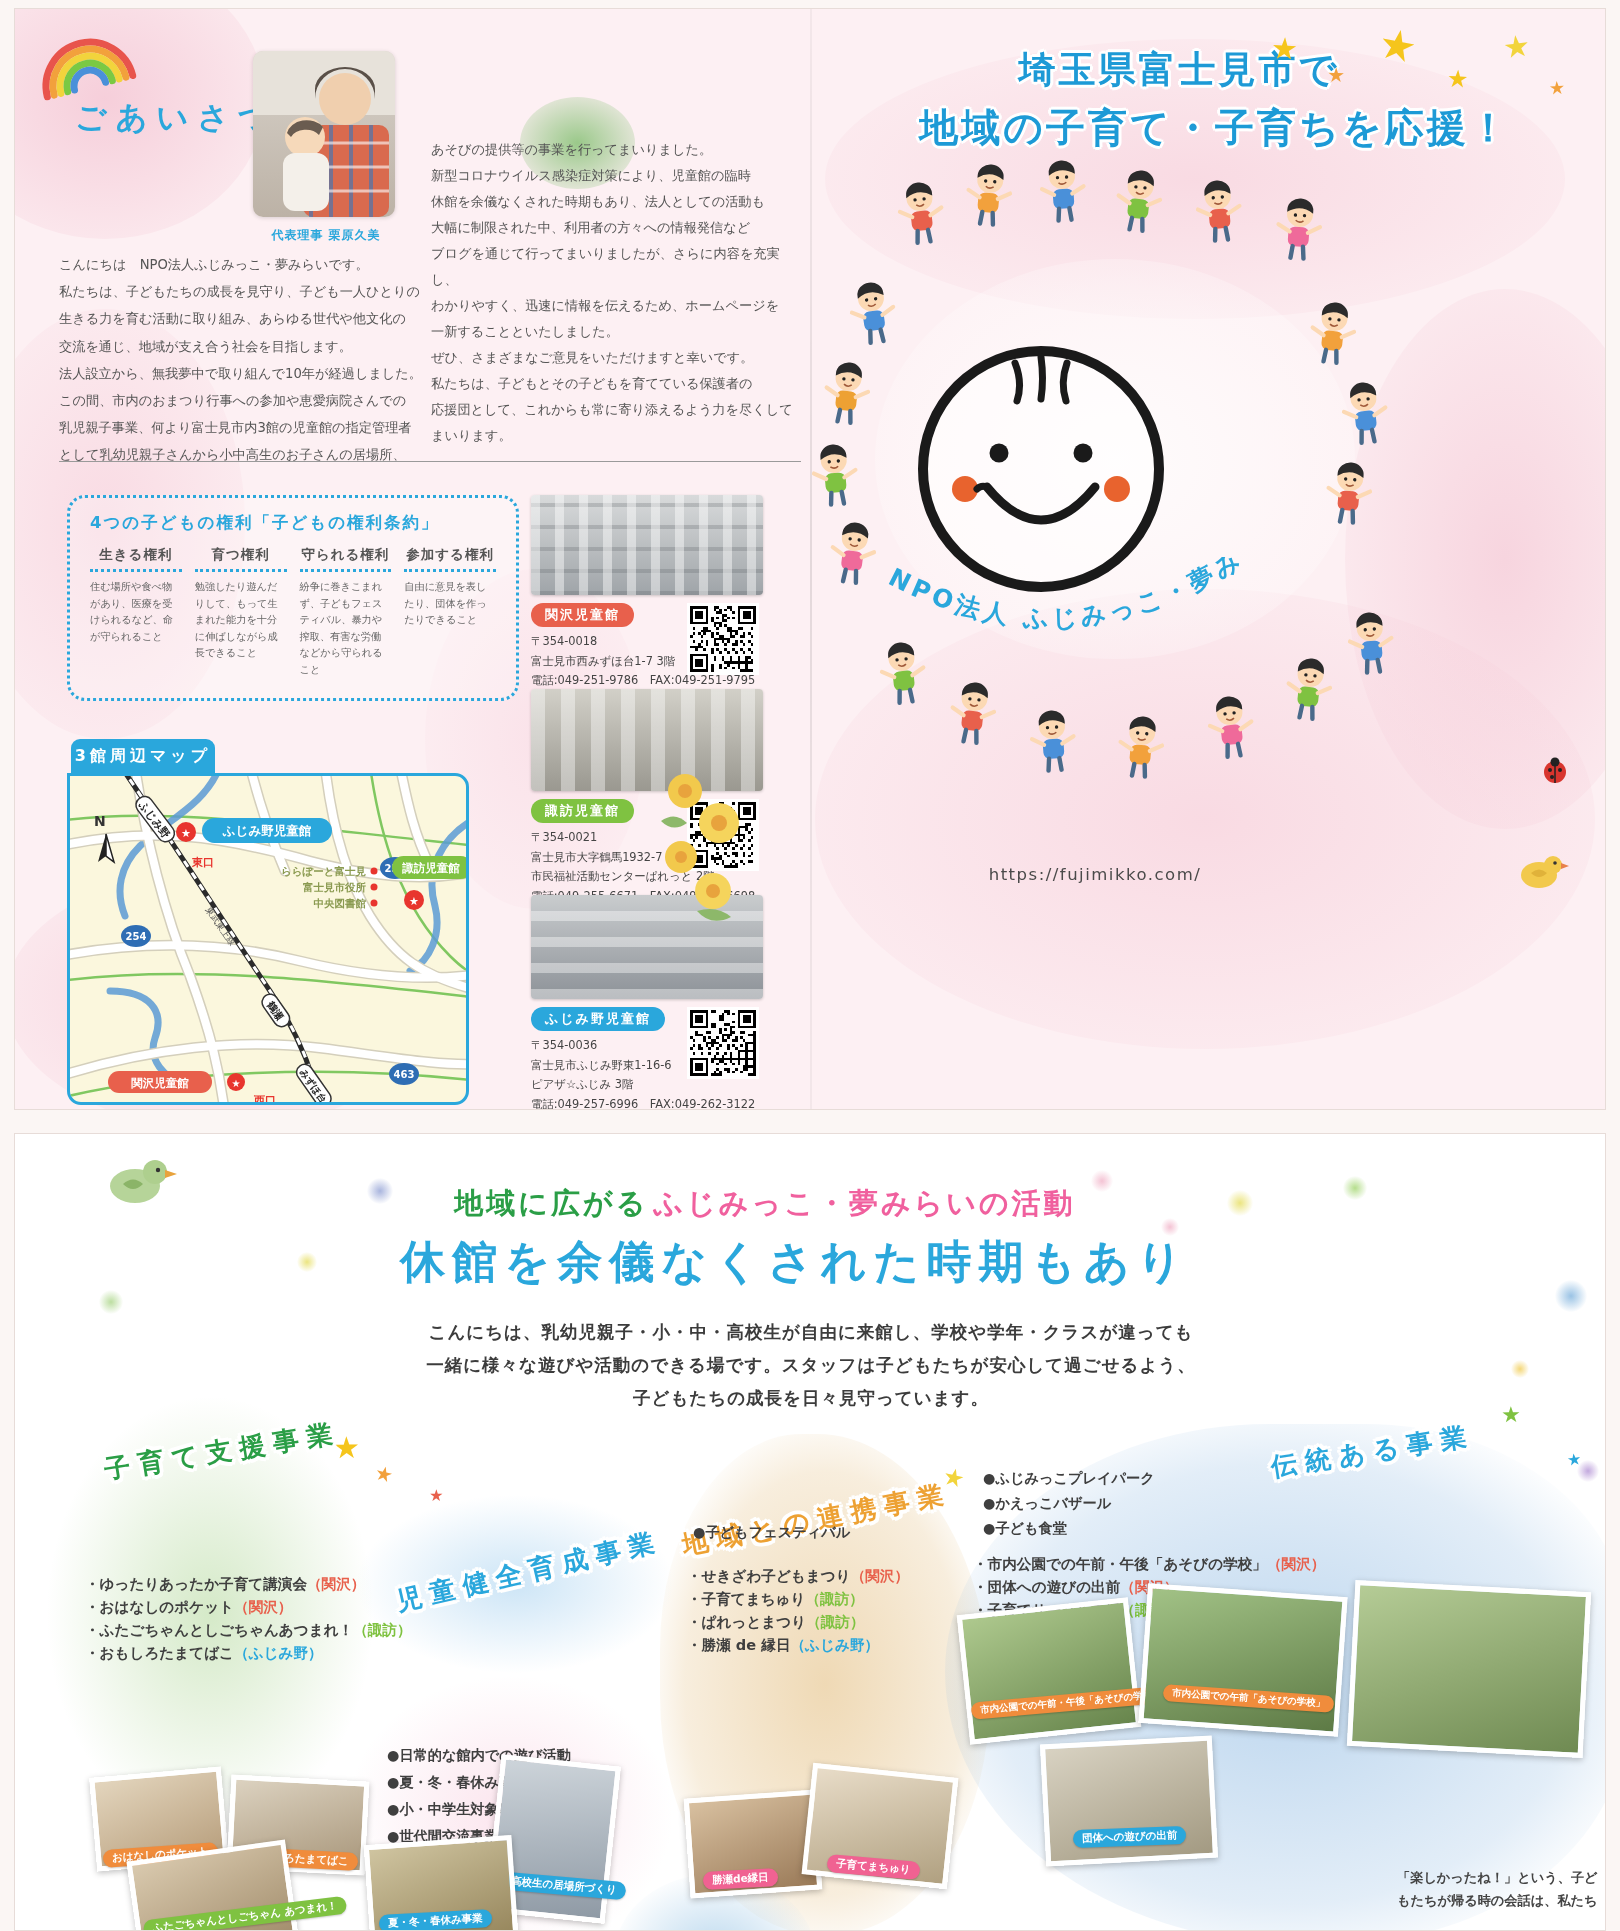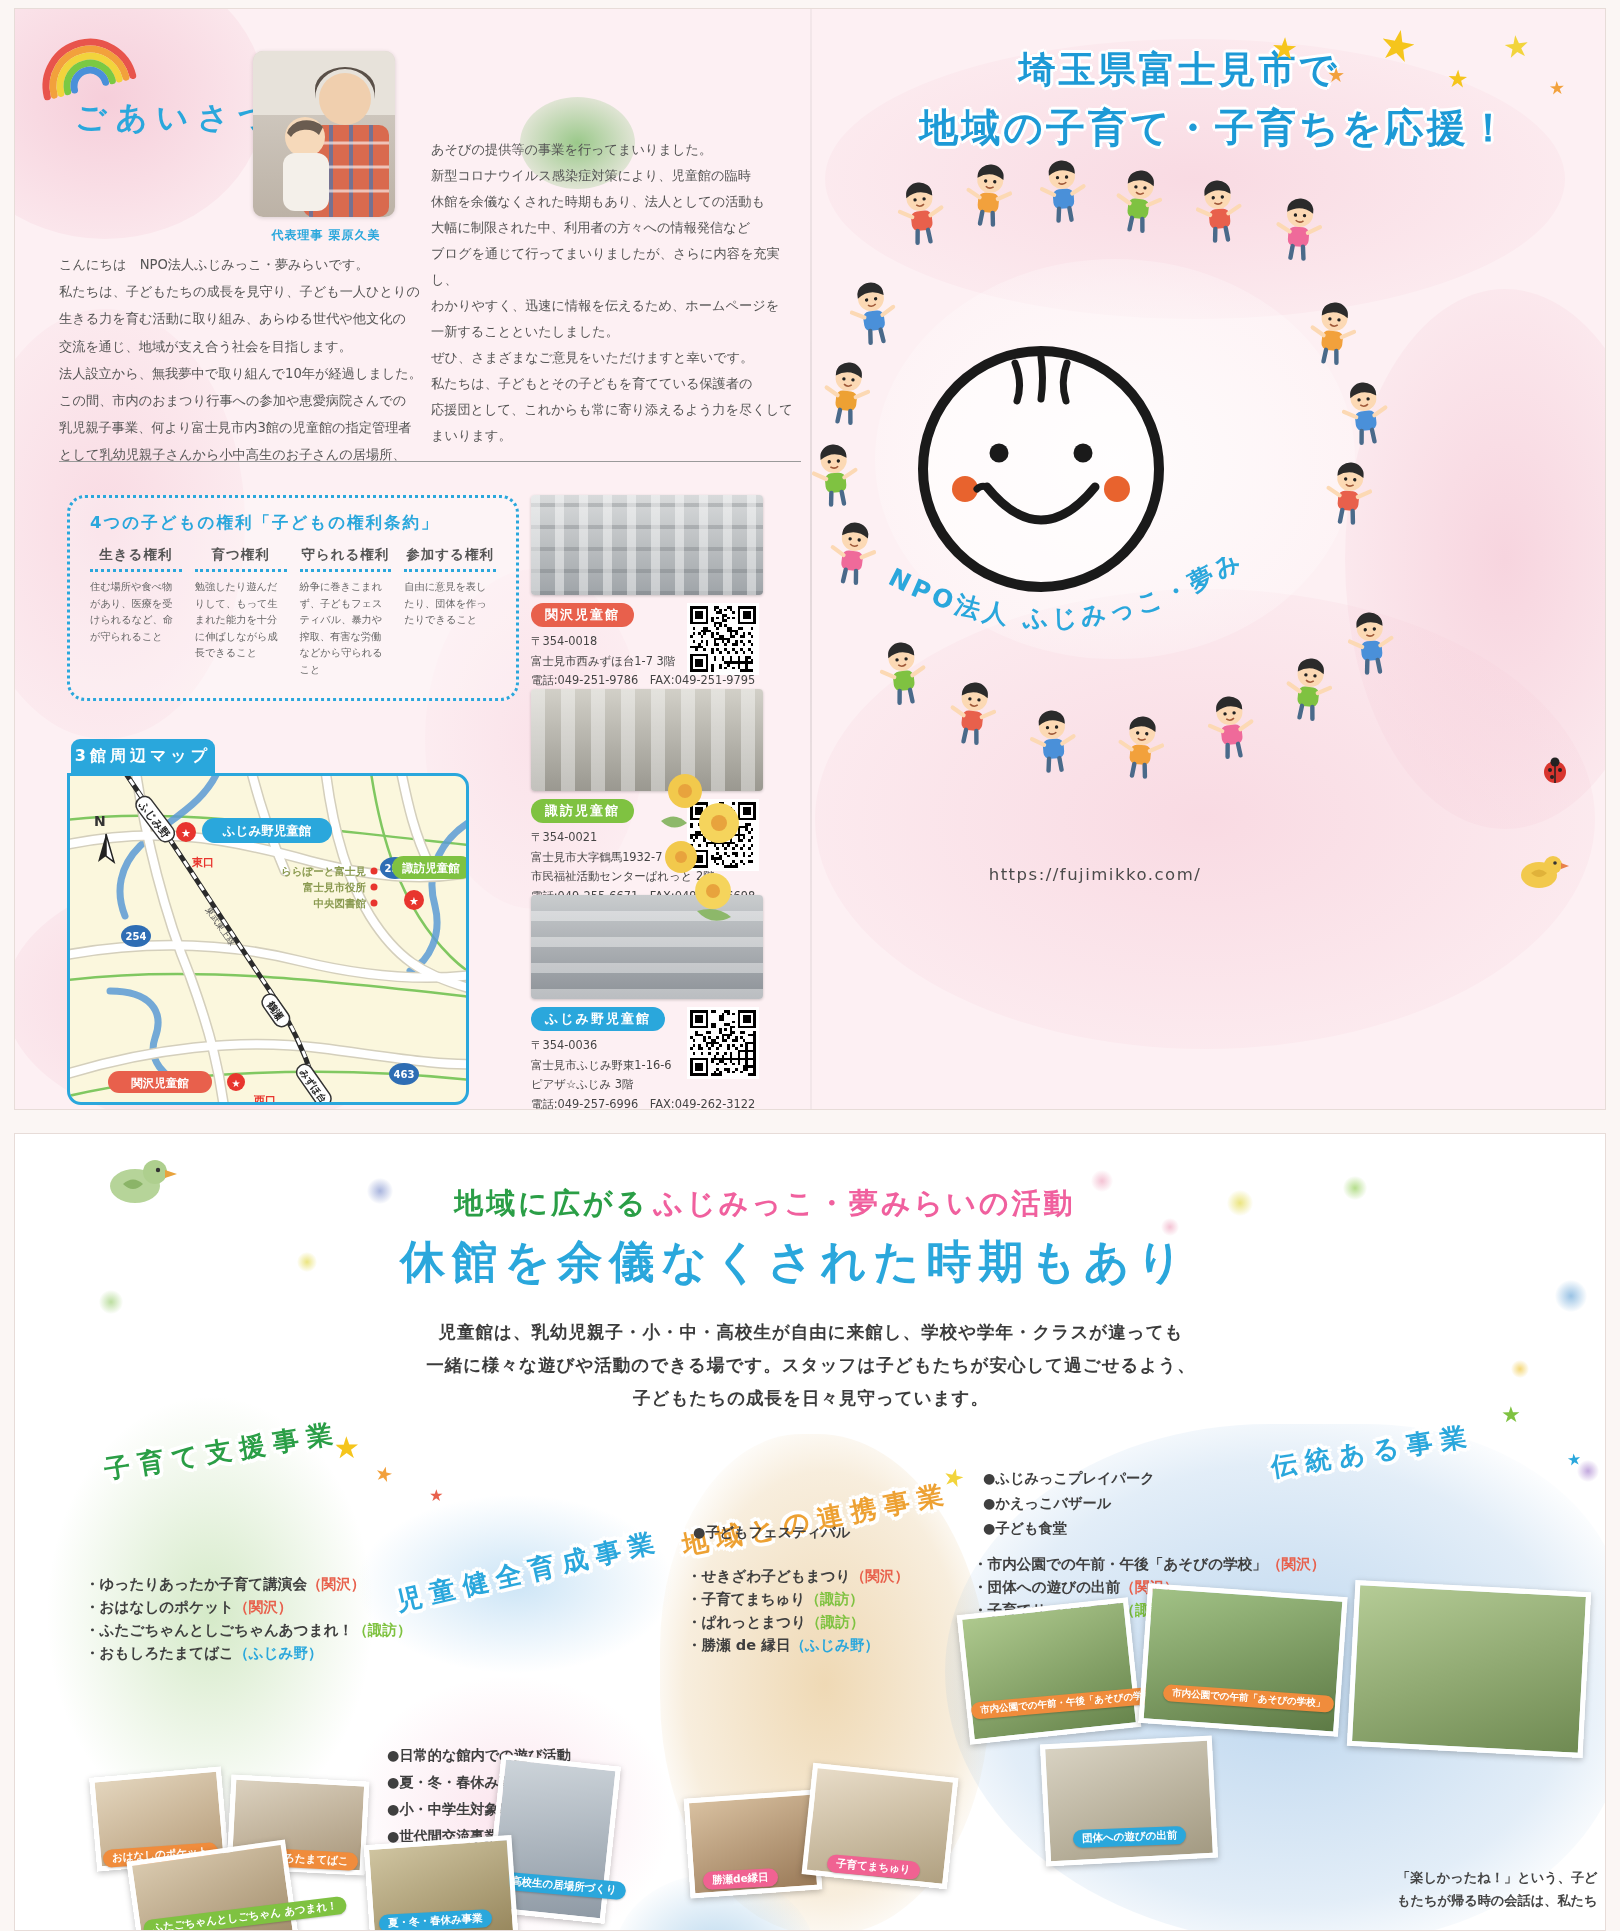--- a/index.html
+++ b/index.html
@@ -1107,21 +1107,21 @@
       <span class="star" style="left: 928px; top: 330px; font-size: 24px; color: rgb(242, 212, 60); transform: rotate(13deg);">★</span>
       <span class="star" style="left: 1486px; top: 268px; font-size: 22px; color: rgb(127, 194, 65); transform: rotate(-1deg);">★</span>
       <span class="star" style="left: 1552px; top: 316px; font-size: 16px; color: rgb(42, 167, 220); transform: rotate(-7deg);">★</span>
     </div>
 
   <div class="abs" style="left:0;top:50px;width:1500px;text-align:center;">
     <span class="tagline" style="color:#2a9e46;">地域に広がる</span>
     <span class="tagline" style="color:#f0609e;">ふじみっこ・夢みらいの活動</span>
   </div>
   <div class="abs headline" style="left:0;top:98px;width:1560px;text-align:center;">休館を余儀なくされた時期もあり</div>
-  <div class="abs intro ml" style="left:0;top:182px;width:1592px;text-align:center;">児童館は、乳幼児親子・小・中・高校生が自由に来館し、学校や学年・クラスが違っても
+  <div class="abs intro ml" style="left:0;top:182px;width:1592px;text-align:center;">こんにちは、乳幼児親子・小・中・高校生が自由に来館し、学校や学年・クラスが違っても
 一緒に様々な遊びや活動のできる場です。スタッフは子どもたちが安心して過ごせるよう、
 子どもたちの成長を日々見守っています。</div>
 
   <div class="abs sec-title" style="left:88px;top:300px;color:#2a9e46;transform:rotate(-9deg);">子育て支援事業</div>
   <div class="abs sec-items" style="left:70px;top:438px;">
     <div class="item"><span>・ゆったりあったか子育て講演会</span><span class="tag-k">（関沢）</span></div>
     <div class="item"><span>・おはなしのポケット</span><span class="tag-k">（関沢）</span></div>
     <div class="item"><span>・ふたごちゃんとしごちゃんあつまれ！</span><span class="tag-s">（諏訪）</span></div>
     <div class="item"><span>・おもしろたまてばこ</span><span class="tag-f">（ふじみ野）</span></div>
   </div>

